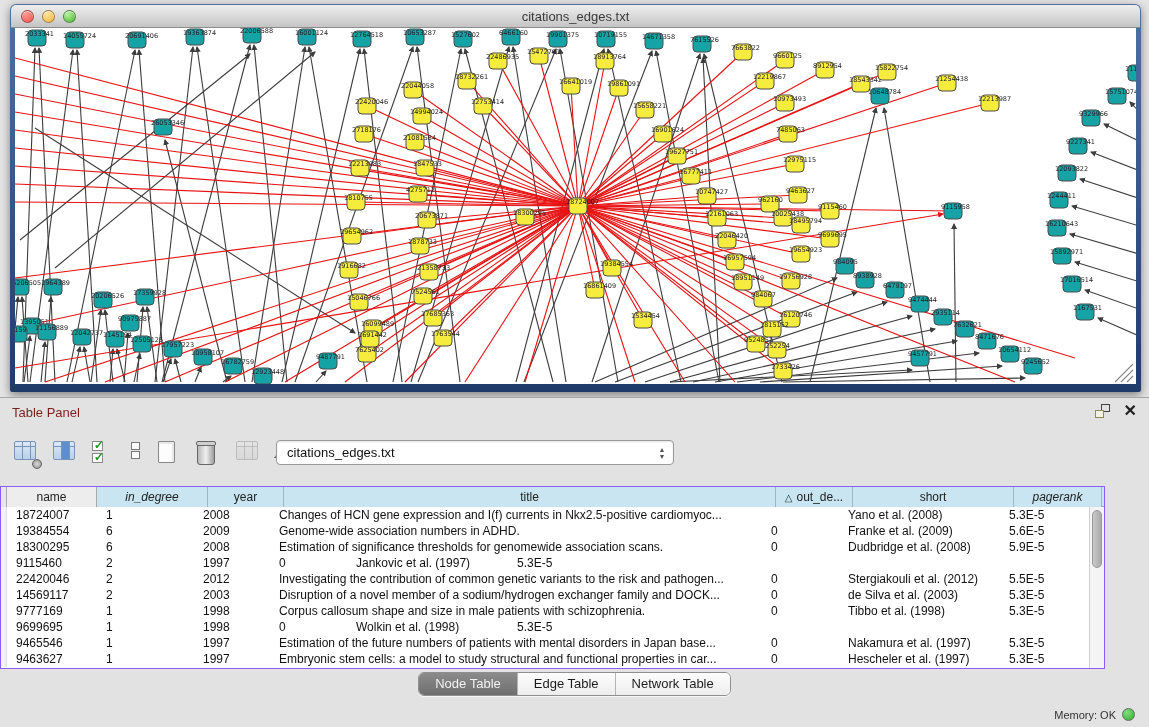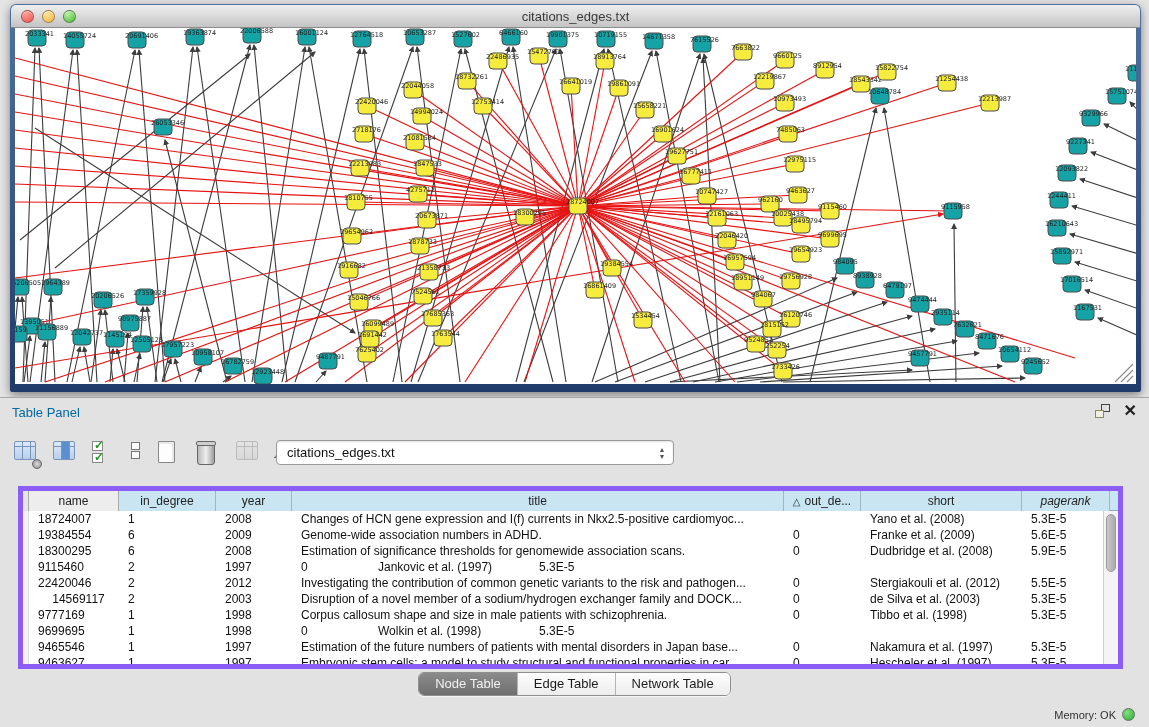--- a/index.html
+++ b/index.html
@@ -21,21 +21,21 @@
   .light.red    { background:radial-gradient(circle at 35% 30%, #ff9a93, #f0524a); }
   .light.yellow { background:radial-gradient(circle at 35% 30%, #ffe49a, #f5b03a); }
   .light.green  { background:radial-gradient(circle at 35% 30%, #b6f0a0, #47b830); }
   .graph-canvas { position:absolute; left:5px; top:24px; width:1121px; height:356px;
     background:#ffffff; overflow:hidden; }
 
   
   .table-panel { position:absolute; left:0; top:397px; width:1149px; height:330px;
     background:#e2e2e2; border-top:1px solid #a6a6a6; }
   .panel-header { position:absolute; top:0; left:0; right:0; height:30px; }
-  .panel-title { position:absolute; left:12px; top:7px; font-size:13px; color:#0369a1; }
+  .panel-title { position:absolute; left:12px; top:7px; font-size:13px; color:#7f1d1d; }
   .panel-header-icons { position:absolute; right:12px; top:6px; display:flex; gap:14px; align-items:center; }
   .float-icon { width:15px; height:14px; position:relative; }
   .float-icon .sq1 { position:absolute; left:0; bottom:0; width:9px; height:8px; border:1px solid #8a8a5a; background:#f2f2e4; }
   .float-icon .sq2 { position:absolute; right:0; top:0; width:9px; height:8px; border:1px solid #444; background:transparent; }
   .close-x { font-size:16px; font-weight:bold; color:#222; line-height:14px; cursor:default; }
 
   .panel-toolbar { position:absolute; top:34px; left:14px; height:44px; display:flex; align-items:center; gap:13px; }
   .tb-icon { width:26px; height:26px; position:relative; }
   .grid-ic { width:22px; height:19px; border:1px solid #7a93b8; background:
       linear-gradient(#dce9f7,#b8d0ea); position:relative; border-radius:2px; }
@@ -58,22 +58,22 @@
   .grid-ic.disabled { opacity:.45; filter:grayscale(1); }
   .fx-label { font-family:"DejaVu Serif", serif; font-style:italic; font-size:15px; color:#222; }
 
   .combo { position:absolute; left:276px; top:42px; width:398px; height:25px; background:#fff;
       border:1px solid #9a9a9a; border-radius:4px; box-shadow:inset 0 1px 2px rgba(0,0,0,.12); }
   .combo-text { position:absolute; left:10px; top:4px; font-size:13px; color:#111; }
   .combo-step { position:absolute; right:4px; top:3px; width:14px; height:18px;
       display:flex; flex-direction:column; align-items:center; justify-content:center; color:#555; }
   .combo-step span { font-size:7px; line-height:7px; }
 
-  .viewport { position:absolute; left:18px; top:88px; width:1105px; height:183px;
-      background:#fff; border:5px solid #8b5cf6; overflow:hidden; }
+  .viewport { position:absolute; left:0; top:88px; width:1105px; height:183px;
+      background:#fff; border:1px solid #8b5cf6; overflow:hidden; }
   .thead { display:flex; height:20px; border-bottom:1px solid #8fa9b8; background:#c9e5f2; }
   .th { height:20px; font-size:12px; color:#222; display:flex; align-items:center;
       justify-content:center; border-right:1px solid #9db6c4; background:#c9e5f2; overflow:hidden; white-space:nowrap; }
   .th.gutter { background:#e6e6e6; border-right:1px solid #aaa; }
   .th.th-name { background:#ededed; border-right:1px solid #aaa; }
   .sort { margin-right:4px; font-size:10px; color:#233; }
   .trow { display:flex; height:16px; background:#fff; }
   .td { font-size:12px; color:#111; white-space:nowrap; overflow:hidden;
       padding-left:9px; line-height:16px; }
   .td.gutter { padding:0; background:#f2f2f2; border-right:1px solid #ddd; }
@@ -584,21 +584,21 @@
         <span>▼</span>
       </div>
   </div>
 
   <div class="viewport">
     <div class="thead">
         <div class="th gutter" style="width: 6px;"></div>
         <div class="th th-name" style="width: 90px;">
           <span>name</span>
         </div>
-        <div class="th" style="width: 97px;">
+        <div class="th" style="width: 111px; font-style: italic;">
           <span>in_degree</span>
         </div>
         <div class="th" style="width: 76px;">
           <span>year</span>
         </div>
         <div class="th" style="width: 492px;">
           <span>title</span>
         </div>
         <div class="th" style="width: 77px;">
           <span class="sort">△</span>
@@ -656,21 +656,21 @@
           <div class="td" style="width: 90px;">22420046</div>
           <div class="td" style="width: 97px;">2</div>
           <div class="td" style="width: 76px;">2012</div>
           <div class="td" style="width: 492px;">Investigating the contribution of common genetic variants to the risk and pathogen...</div>
           <div class="td" style="width: 77px;">0</div>
           <div class="td" style="width: 161px;">Stergiakouli et al. (2012)</div>
           <div class="td" style="width: 88px;">5.5E-5</div>
         </div>
         <div class="trow">
           <div class="td gutter" style="width: 6px;"></div>
-          <div class="td" style="width: 90px; text-align: center;">14569117</div>
+          <div class="td" style="width: 90px;">14569117</div>
           <div class="td" style="width: 97px;">2</div>
           <div class="td" style="width: 76px;">2003</div>
           <div class="td" style="width: 492px;">Disruption of a novel member of a sodium/hydrogen exchanger family and DOCK...</div>
           <div class="td" style="width: 77px;">0</div>
           <div class="td" style="width: 161px;">de Silva et al. (2003)</div>
           <div class="td" style="width: 88px;">5.3E-5</div>
         </div>
         <div class="trow">
           <div class="td gutter" style="width: 6px;"></div>
           <div class="td" style="width: 90px;">9777169</div>

